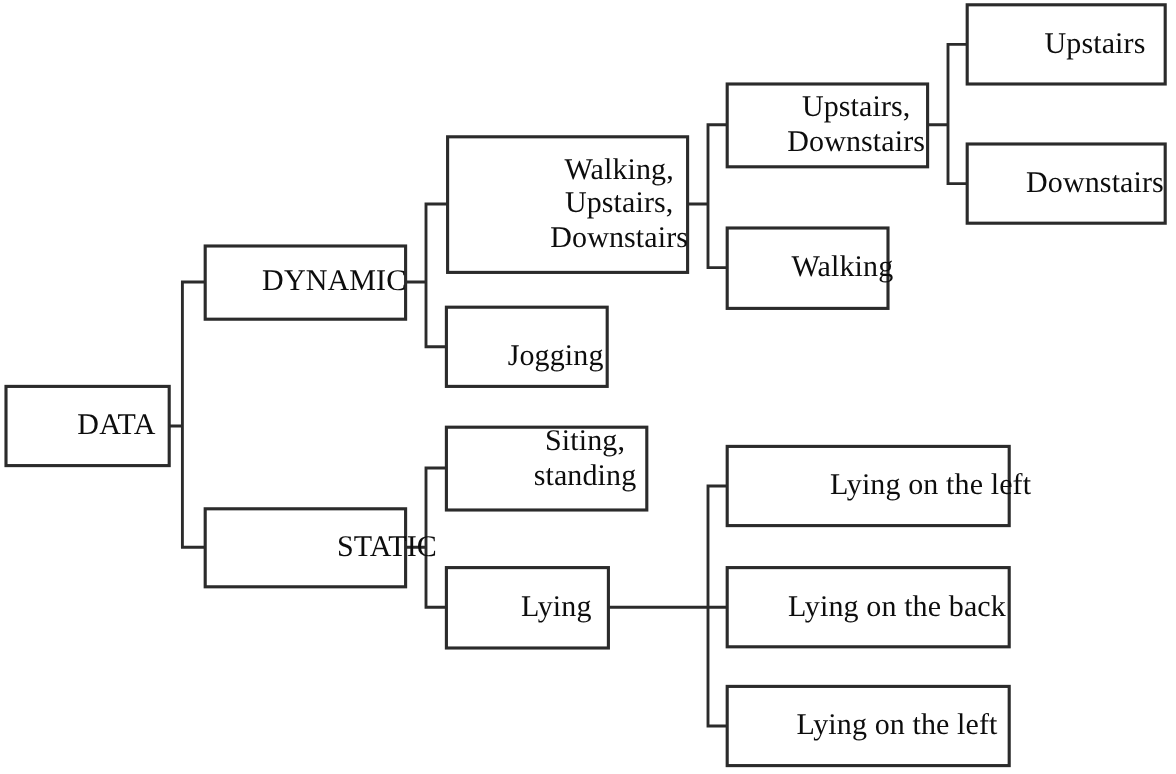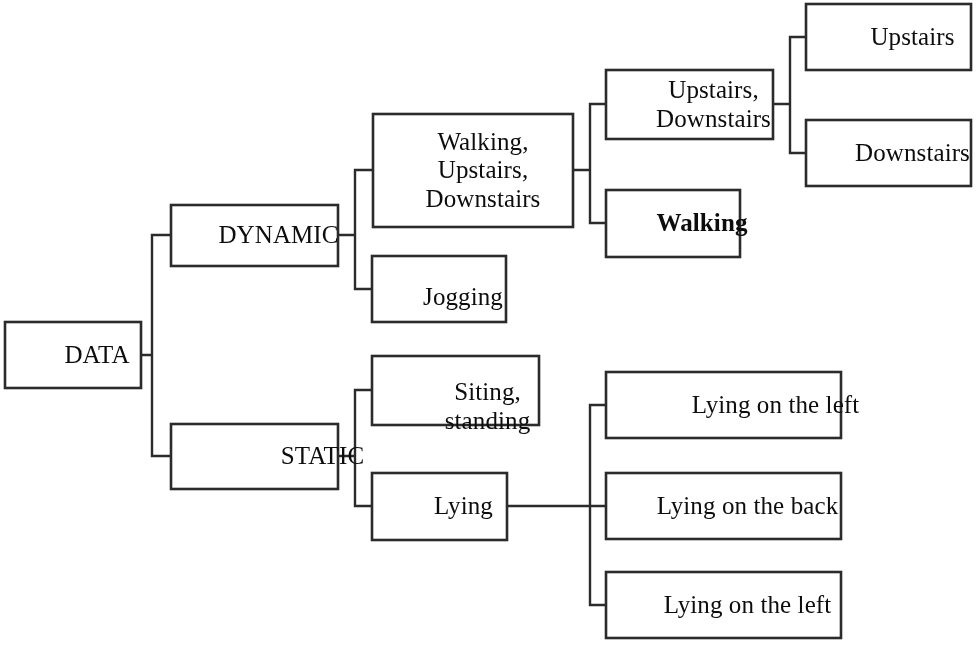--- a/index.html
+++ b/index.html
@@ -83,30 +83,30 @@
         <rect x="606" y="572" width="235" height="66" class="node-box"></rect>
         <rect x="806" y="4" width="165" height="66" class="node-box"></rect>
         <rect x="806" y="120" width="165" height="66" class="node-box"></rect>
       </g>
   </svg>
 
   <div id="label-layer">
       <div class="node-label" style="left: 5px; top: 322px; width: 136px; height: 66px;">DATA</div>
       <div class="node-label" style="left: 171px; top: 205px; width: 167px; height: 61px;">DYNAMIC</div>
       <div class="node-label" style="left: 171px; top: 424px; width: 167px; height: 65px; padding-left: 44px;">STATIC</div>
-      <div class="node-label" style="left: 359px; top: 114px; width: 200px; height: 113px;">Walking,
+      <div class="node-label" style="left: 392px; top: 114px; width: 200px; height: 113px;">Walking,
 Upstairs,
 Downstairs</div>
       <div class="node-label" style="left: 372px; top: 256px; width: 134px; height: 82px;">Jogging</div>
-      <div class="node-label" style="left: 372px; top: 372px; width: 183px; height: 69px;">Siting,
+      <div class="node-label" style="left: 372px; top: 348px; width: 183px; height: 69px;">Siting,
 standing</div>
       <div class="node-label" style="left: 372px; top: 473px; width: 135px; height: 67px;">Lying</div>
       <div class="node-label" style="left: 606px; top: 70px; width: 167px; height: 69px;">Upstairs,
 Downstairs</div>
-      <div class="node-label" style="left: 606px; top: 190px; width: 144px; height: 67px; font-weight: bold;">Walking</div>
+      <div class="node-label" style="left: 606px; top: 190px; width: 144px; height: 67px;">Walking</div>
       <div class="node-label" style="left: 606px; top: 372px; width: 235px; height: 66px; padding-left: 28px;">Lying on the left</div>
       <div class="node-label" style="left: 606px; top: 473px; width: 235px; height: 66px;">Lying on the back</div>
       <div class="node-label" style="left: 606px; top: 572px; width: 235px; height: 66px;">Lying on the left</div>
       <div class="node-label" style="left: 806px; top: 4px; width: 165px; height: 66px;">Upstairs</div>
       <div class="node-label" style="left: 806px; top: 120px; width: 165px; height: 66px;">Downstairs</div>
     </div>
 
 </div>
 
 </body></html>

